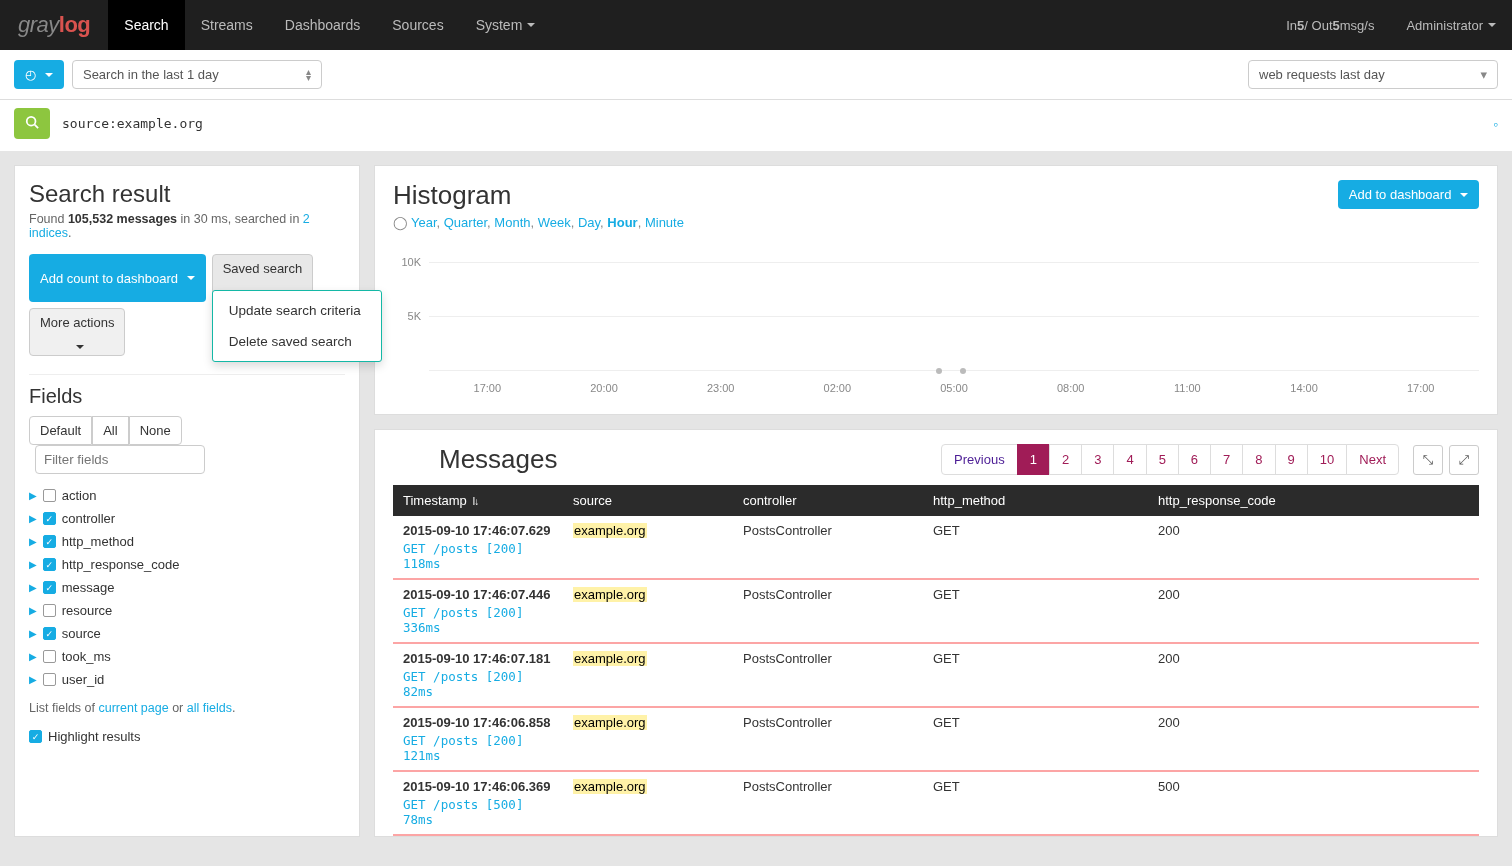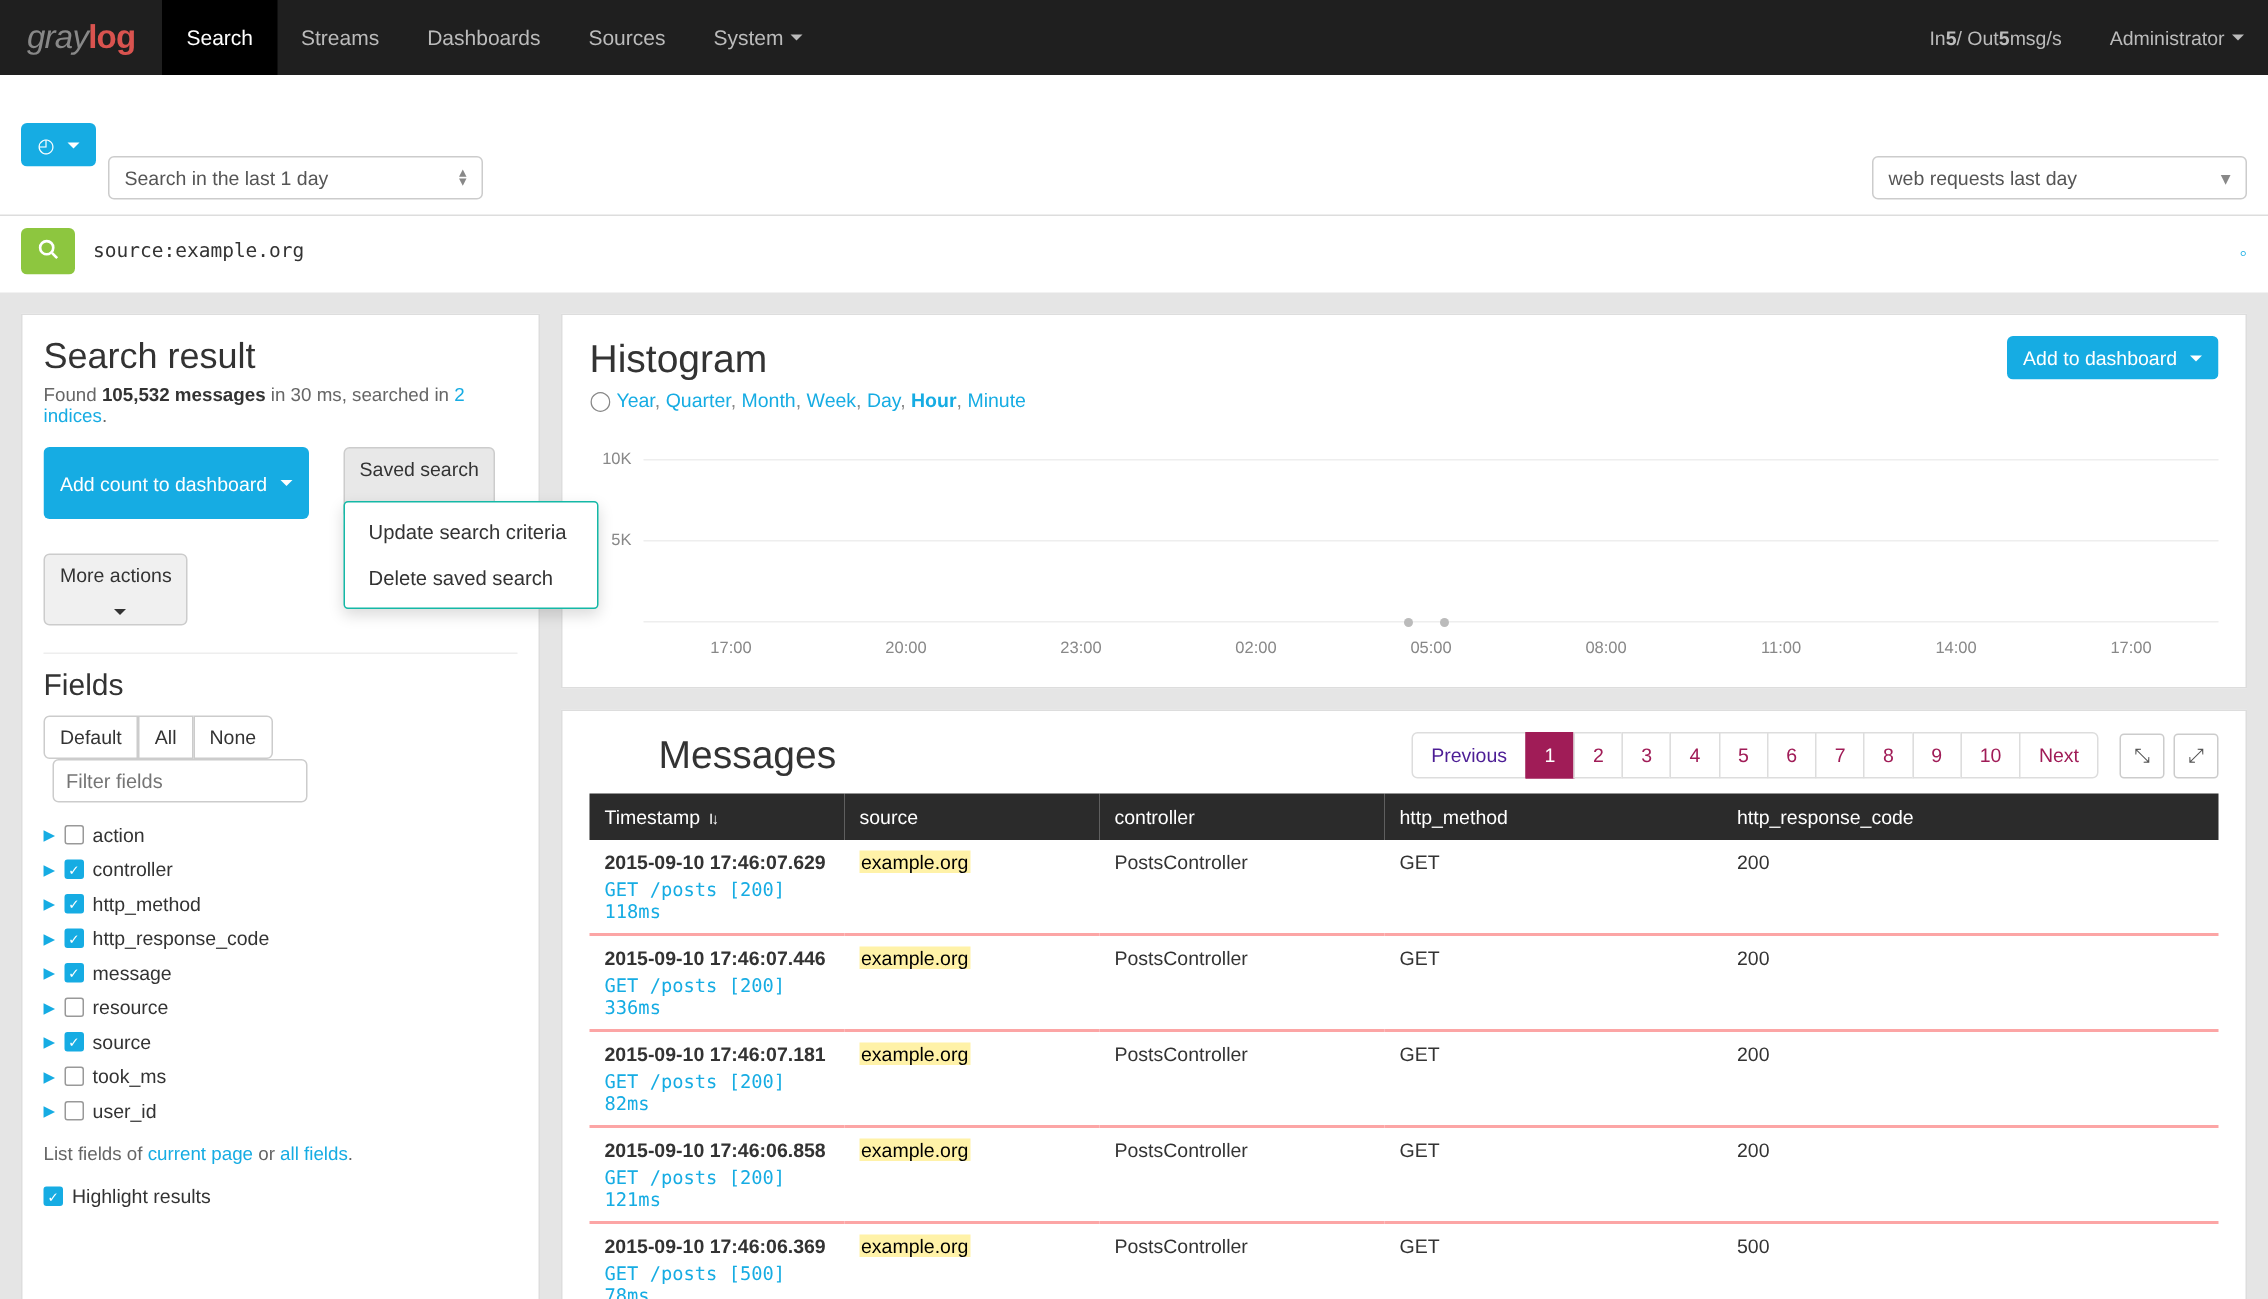--- a/index.html
+++ b/index.html
@@ -17,39 +17,39 @@
   .nav-right { margin-left:auto; display:flex; align-items:center; height:100%; }
   .nav-right .nav-item { font-size:13px; }
   .caret { display:inline-block; margin-left:5px; width:0;height:0;border-left:4px solid transparent;border-right:4px solid transparent;border-top:4px solid currentColor;}
 
   
   .topbar { background:#fff; padding:10px 14px; display:flex; gap:8px; align-items:center; border-bottom:1px solid #ddd;}
   .btn { display:inline-flex; align-items:center; padding:6px 10px; border-radius:4px; border:1px solid transparent; font-size:13px; cursor:pointer; }
   .btn-info { background:#16ace3; color:#fff; }
   .btn-success { background:#8dc63f; color:#fff; }
   .btn-default { background:#f0f0f0; border-color:#ccc; color:#333;flex-direction:column; }
-  .select { background:#fff; border:1px solid #ccc; border-radius:4px; padding:6px 10px; width:250px; display:flex; justify-content:space-between; align-items:center; color:#555;margin-top:44px;}
+  .select { background:#fff; border:1px solid #ccc; border-radius:4px; padding:6px 10px; width:250px; display:flex; justify-content:space-between; align-items:center; color:#555;}
   .select-wide { width:250px; margin-left:auto; }
   .updown { font-size:10px; color:#888; line-height:6px;}
   .querybar { background:#fff; padding:8px 14px 12px; display:flex; gap:10px; align-items:center; }
   .query-input { flex:1; font-family: Menlo, Consolas, monospace; font-size:13px; color:#333; padding:4px 2px;}
   .bulb { color:#16ace3; font-size:14px; }
 
   
   .content { display:flex; gap:14px; padding:14px 14px 0; }
   .sidebar { width:346px; background:#fff; border:1px solid #ddd; padding:14px 14px 20px; }
   .main { flex:1; display:flex; flex-direction:column; gap:14px; }
   .panel { background:#fff; border:1px solid #ddd; padding:14px 18px; }
 
   
   h2.sr { font-size:24px; font-weight:500; margin-bottom:4px; }
   .sr-sub { color:#666; font-size:12.5px; }
   .sr-sub b { color:#333; }
   .sr-sub a { color:#16ace3; }
-  .sr-btns { margin-top:14px; display:flex; gap:23px; flex-wrap:wrap; }
+  .sr-btns { margin-top:14px; display:flex; gap:6px; flex-wrap:wrap; }
   .dropdown-menu { position:absolute; background:#fff; border:1px solid #14b8a6; border-radius:3px; box-shadow:0 4px 10px rgba(0,0,0,.15); min-width:170px; padding:4px 0; z-index:10; }
   .dropdown-menu .mi { padding:8px 16px; font-size:13.5px; cursor:pointer; }
   .rel { position:relative; }
   hr.sep { border:0; border-top:1px solid #eee; margin:18px 0 10px; }
   h3.fields { font-size:20px; font-weight:500; margin-bottom:8px;}
   .btn-group { display:inline-flex; }
   .btn-group .btn { border-radius:0; border-color:#ccc; background:#fff;}
   .btn-group .btn:first-child{border-radius:4px 0 0 4px;}
   .btn-group .btn:last-child{border-radius:0 4px 4px 0;}
   .filter-input{ border:1px solid #ccc; border-radius:4px; padding:6px 8px; width:170px; margin-left:6px; color:#999;}

